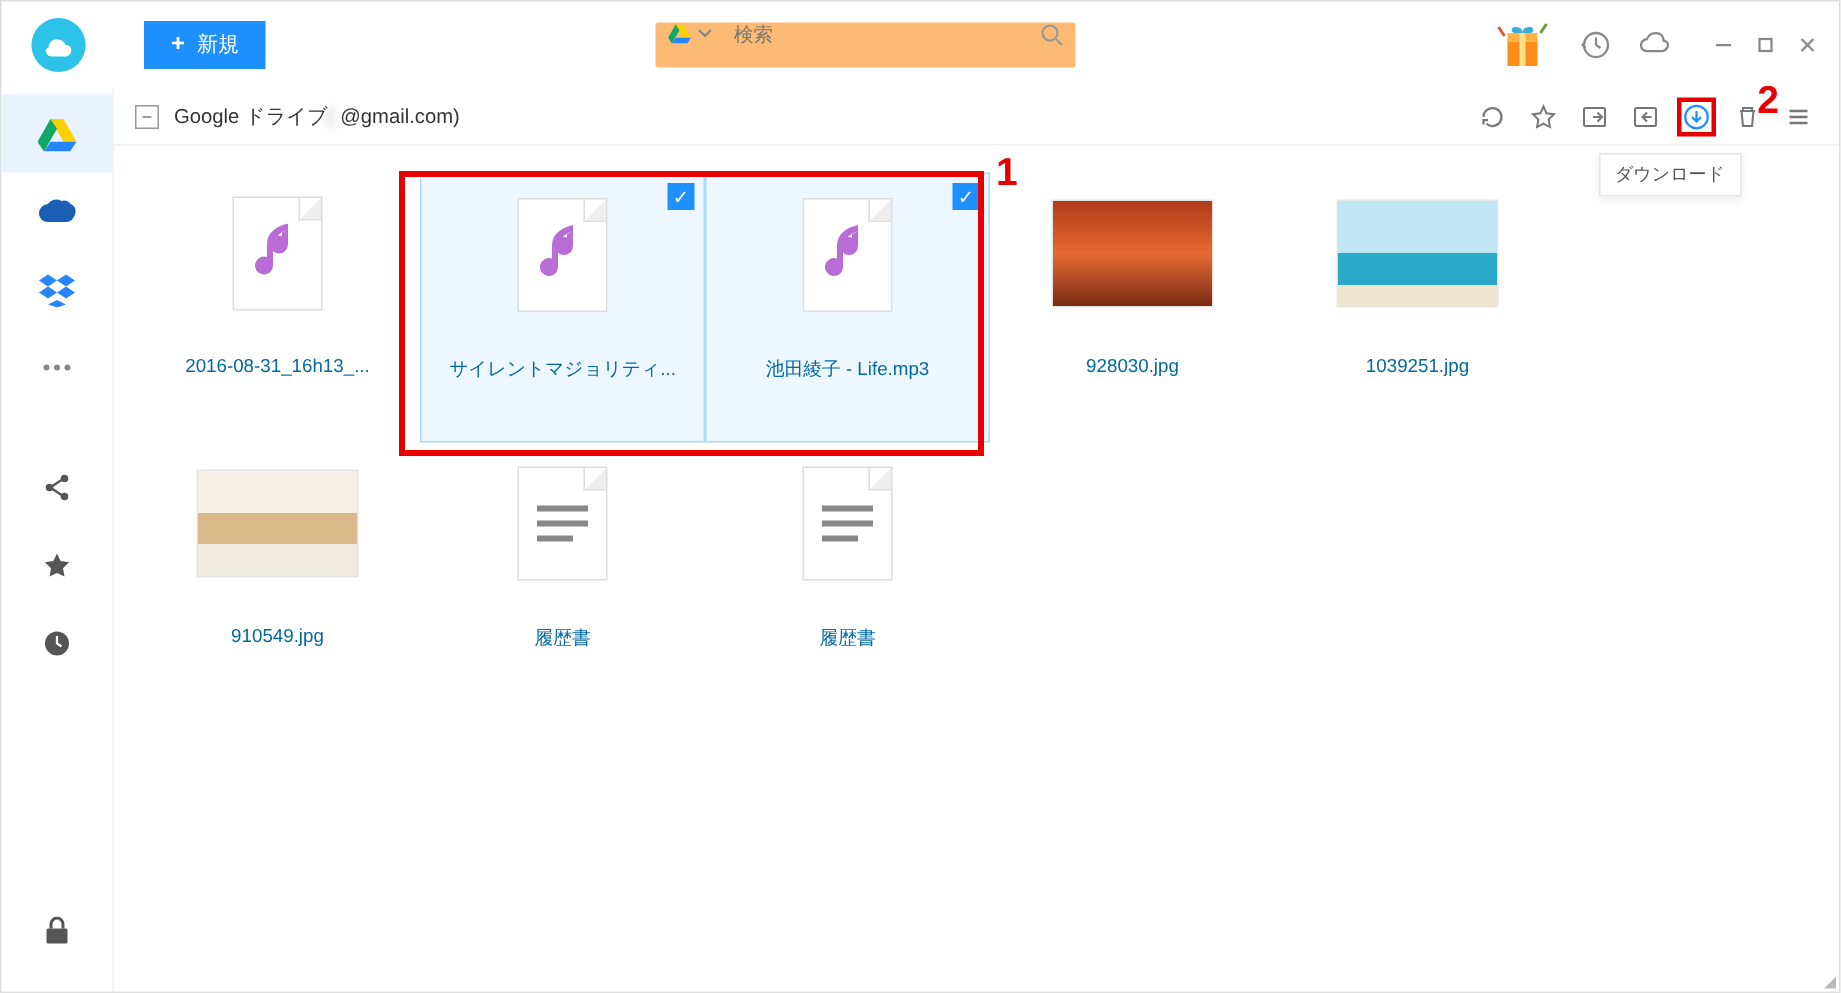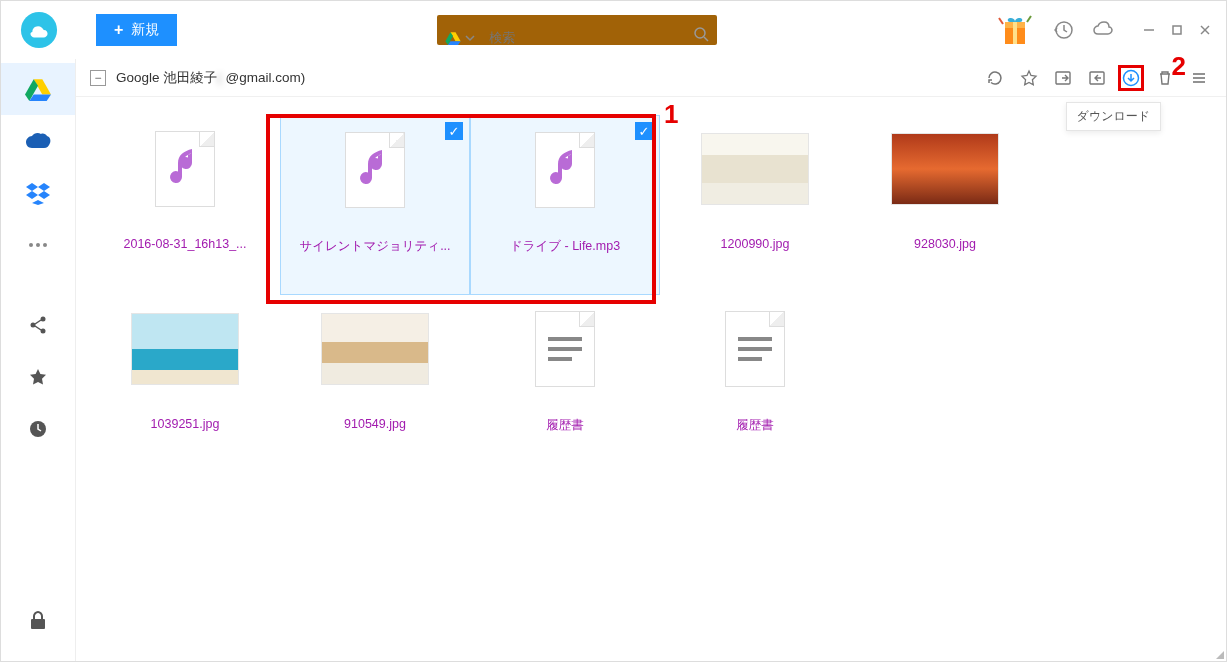--- a/index.html
+++ b/index.html
@@ -4,21 +4,21 @@
 <style>
 * { margin: 0; padding: 0; box-sizing: border-box; }
 body { font-family: "Meiryo", "Hiragino Sans", sans-serif; font-size: 13px; color: #333; background: #fff; width: 1227px; height: 662px; overflow: hidden; border: 1px solid #ddd; position: relative; }
 
 .titlebar { position: absolute; left: 0; right: 0; top: 0; height: 58px; display: flex; align-items: center; padding: 0 8px 0 0; }
 .logo { width: 75px; height: 58px; display: flex; align-items: center; justify-content: center; }
 .logo svg { width: 38px; height: 38px; }
 .new-btn { background: #1e90ff; color: #fff; border: none; padding: 7px 18px; font-size: 14px; display: flex; align-items: center; gap: 8px; cursor: pointer; margin-left: 20px; }
 .new-btn .plus { font-size: 16px; font-weight: bold; }
 
-.search-wrap { margin-left: 260px; display: flex; align-items: flex-end; background: #a16207; border-radius: 2px; width: 280px; height: 30px; padding: 0 8px; }
+.search-wrap { margin-left: 260px; display: flex; align-items: flex-start; background: #fdba74; border-radius: 2px; width: 280px; height: 30px; padding: 0 8px; }
 .search-wrap .drive-sel { display: flex; align-items: center; gap: 4px; padding-right: 8px; }
 .search-wrap input { border: none; background: transparent; outline: none; flex: 1; font-size: 13px; padding: 0 6px; }
 .search-wrap .mag { color: #999; }
 
 .titlebar-right { margin-left: auto; display: flex; align-items: center; gap: 10px; }
 .gift { position: relative; width: 50px; height: 40px; display:flex; align-items:center; justify-content:center;}
 .tb-icon { color: #888; cursor: pointer; padding: 4px; display:flex; align-items:center; justify-content:center;}
 .win-controls { display: flex; gap: 2px; margin-left: 8px; }
 .win-controls .wc { width: 26px; height: 26px; display: flex; align-items: center; justify-content: center; color: #888; cursor: pointer; }
 
@@ -43,21 +43,21 @@
 .cell .check { position: absolute; top: 6px; right: 6px; width: 18px; height: 18px; background: #1e90ff; display: flex; align-items: center; justify-content: center; color: #fff; font-size: 13px; }
 .thumb { width: 108px; height: 80px; display: flex; align-items: center; justify-content: center; margin-bottom: 28px; }
 .file-icon { width: 60px; height: 76px; background: #fff; border: 1px solid #ddd; position: relative; display:flex; align-items:center; justify-content:center; }
 .file-icon::before { content:""; position:absolute; top:0; right:0; width:14px; height:14px; background: linear-gradient(135deg, transparent 50%, #eee 50%); border-left:1px solid #ddd; border-bottom:1px solid #ddd;}
 .music-note { color: #b96bd6; }
 .doc-lines { display:flex; flex-direction:column; gap:6px; width:60%; }
 .doc-lines span { height:4px; background:#888; }
 .doc-lines span:nth-child(3){ width:70%; }
 
 .img-thumb { width:108px; height:72px; background:#ccc; border:1px solid #e5e5e5; position:relative; overflow:hidden;}
-.fname { font-size: 12.5px; color: #a21caf; text-align: center; max-width: 170px; white-space: nowrap; overflow: hidden; text-overflow: ellipsis; }
+.fname { font-size: 12.5px; color: #0369a1; text-align: center; max-width: 170px; white-space: nowrap; overflow: hidden; text-overflow: ellipsis; }
 
 .annot-box { position: absolute; border: 4px solid #e60000; pointer-events: none; }
 .annot-label { position: absolute; color: #e60000; font-size: 26px; font-weight: bold; pointer-events:none;}
 
 
 .img-mountain { background: linear-gradient(#d9c2a6 35%, #7a6a55 35% 60%, #4a5a3a 60%); }
 .img-window { background: linear-gradient(#f8f6ee 30%, #e8e2d0 30% 70%, #f0ede2 70%); }
 .img-autumn { background: linear-gradient(#b03a1a, #e66a30 50%, #7a2a15); }
 .img-beach { background: linear-gradient(#bfe6f2 50%, #2aa8c9 50% 80%, #f0e6d0 80%); }
 .img-plants { background: linear-gradient(120deg,#d8e6cc,#88a860 60%,#f5f5f0); }
@@ -198,21 +198,21 @@
         <rect x="2" y="8" width="14" height="10" rx="1" fill="#555"></rect>
         <path d="M5 8V5c0-2 2-4 4-4s4 2 4 4v3" stroke="#555" stroke-width="2" fill="none"></path>
       </svg>
   </div>
 </div>
 
 <div class="main">
   <div class="breadcrumb">
     <span class="toggle">−</span>
     <span class="path">
-      <span>Google 池田綾子</span><span class="blur">(              </span><span>@gmail.com)</span>
+      <span>Google ドライブ</span><span class="blur">(              </span><span>@gmail.com)</span>
     </span>
     <div class="bc-actions">
       <span class="bc-icon">
           <svg width="18" height="18" viewBox="0 0 18 18">
             <path d="M3 9a6 6 0 1 1 2 4.5" stroke="#777" stroke-width="1.5" fill="none"></path>
             <path d="M3 14v-3h3" stroke="#777" stroke-width="1.5" fill="none"></path>
           </svg>
         </span>
       <span class="bc-icon">
           <svg width="18" height="18" viewBox="0 0 18 18">
@@ -277,27 +277,21 @@
       </div>
       <div class="cell selected">
         <span class="check">✓</span>
         <div class="thumb">
           <div class="file-icon">
             <svg class="music-note" width="34" height="40" viewBox="0 0 34 40">
               <path d="M24 4c-6 2-10 6-10 12v12a6 6 0 1 1-4-5.6V14c0-8 6-12 14-14v14a6 6 0 1 1-4-5.6V6z" fill="#b96bd6"></path>
             </svg>
           </div>
         </div>
-        <span class="fname">ドライブ - Life.mp3</span>
-      </div>
-      <div class="cell">
-        <div class="thumb">
-          <div class="img-thumb img-window"></div>
-        </div>
-        <span class="fname">1200990.jpg</span>
+        <span class="fname">池田綾子 - Life.mp3</span>
       </div>
       <div class="cell">
         <div class="thumb">
           <div class="img-thumb img-autumn"></div>
         </div>
         <span class="fname">928030.jpg</span>
       </div>
       <div class="cell">
         <div class="thumb">
           <div class="img-thumb img-beach"></div>

